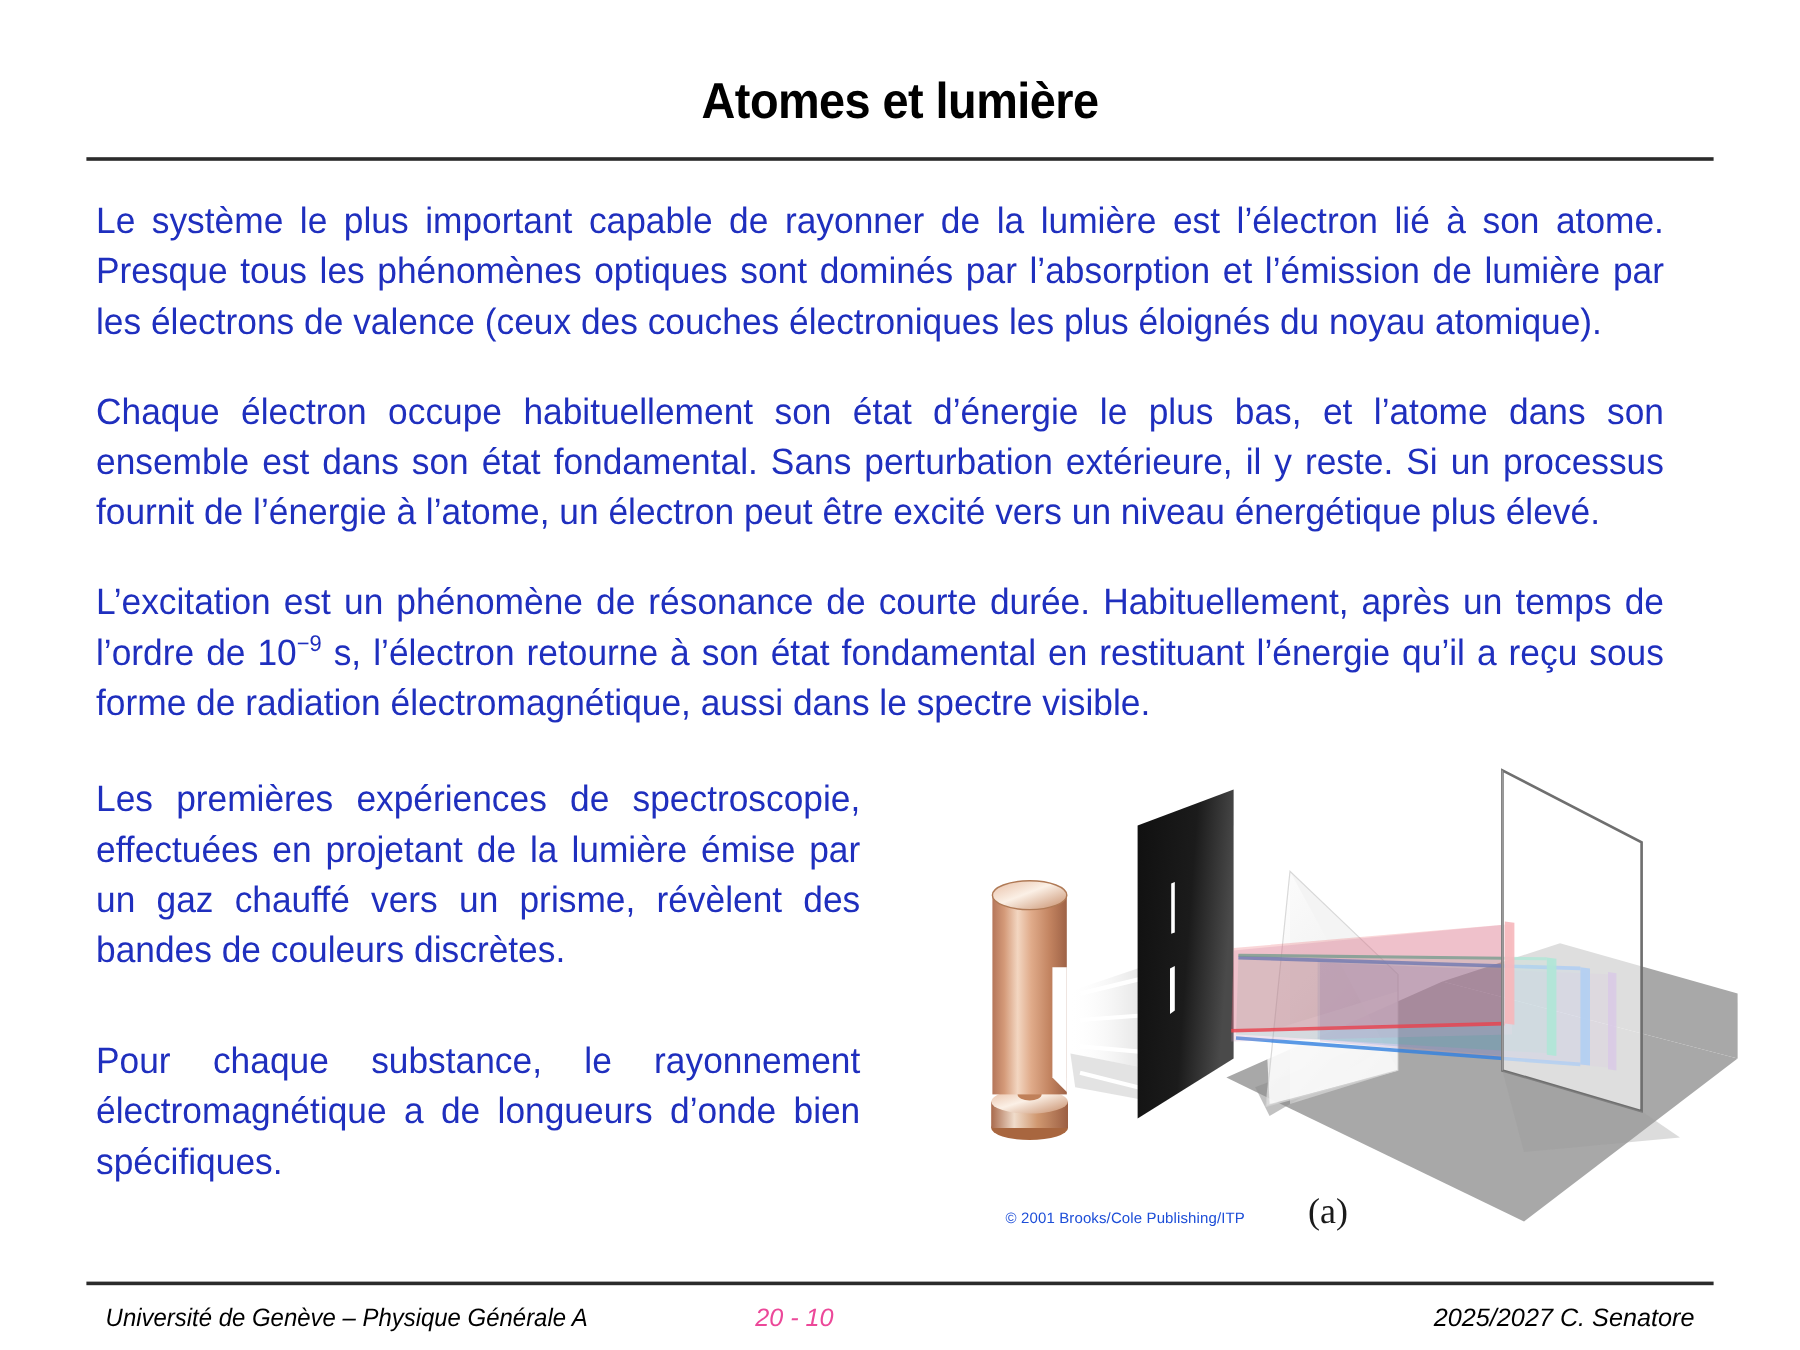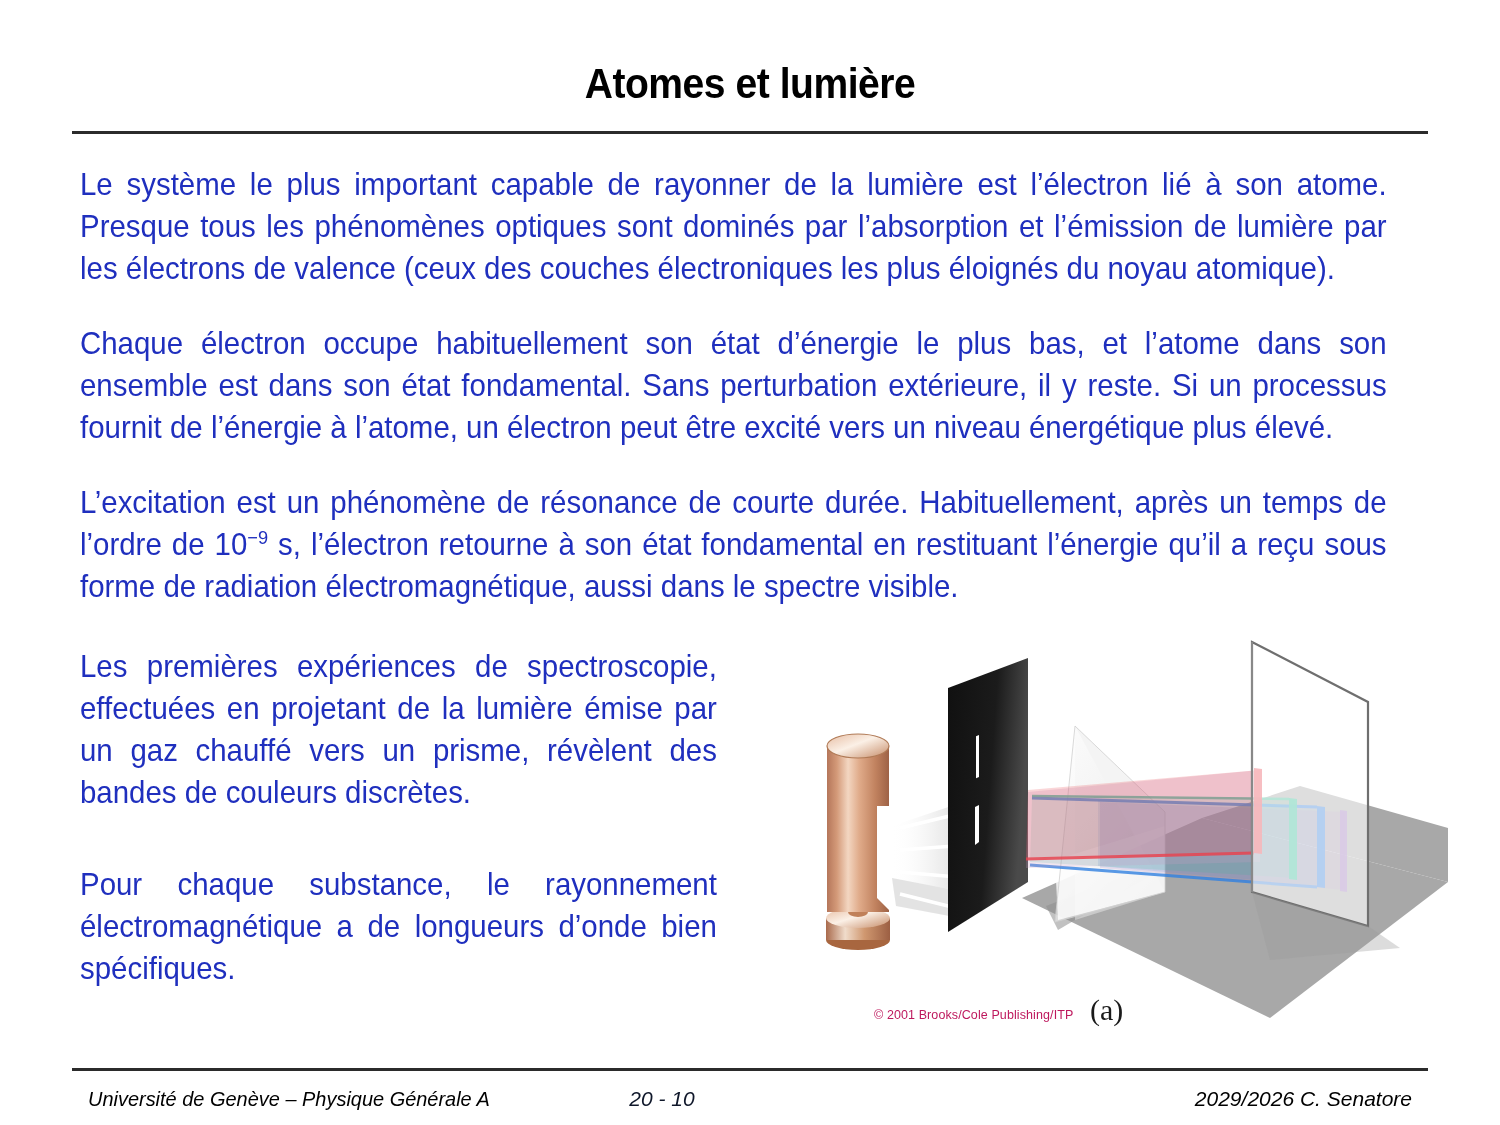--- a/index.html
+++ b/index.html
@@ -94,21 +94,21 @@
     transform-origin: left top;
     white-space: nowrap;
   }
   .footer-center {
     position: absolute;
     left: 0;
     top: 1087px;
     width: 1324px;
     text-align: center;
     font-size: 21px;
-    color: #0f172a;
+    color: #ec4899;
     font-style: italic;
   }
   .footer-right {
     position: absolute;
     right: 88px;
     top: 1087px;
     font-size: 21px;
     font-style: italic;
     color: #000000;
     white-space: nowrap;
@@ -127,24 +127,24 @@
   .fig-caption {
     position: absolute;
     left: 1090px;
     top: 993px;
     font-family: "Liberation Serif", serif;
     font-size: 30px;
     color: #1a1a1a;
   }
   .fig-credit {
     position: absolute;
-    left: 874px;
+    left: 838px;
     top: 1008px;
     font-size: 12.5px;
-    color: #be185d;
+    color: #1d4ed8;
     letter-spacing: 0.1px;
     white-space: nowrap;
   }
 </style>
 </head>
 <body>
 
 <div class="slide">
 
   <div class="title">Atomes et lumière</div>
@@ -294,15 +294,15 @@
       <polygon points="452,262 568,296 600,318 470,330" fill="#9a9a9a" opacity="0.35"></polygon>
     </svg>
   </div>
 
   <div class="fig-caption">(a)</div>
   <div class="fig-credit">© 2001 Brooks/Cole Publishing/ITP</div>
 
   <div class="rule-bottom"></div>
   <div class="footer-left">Université de Genève – Physique Générale A</div>
   <div class="footer-center">20 - 10</div>
-  <div class="footer-right">2029/2026  C. Senatore</div>
+  <div class="footer-right">2025/2027  C. Senatore</div>
 
 </div>
 
 </body></html>

